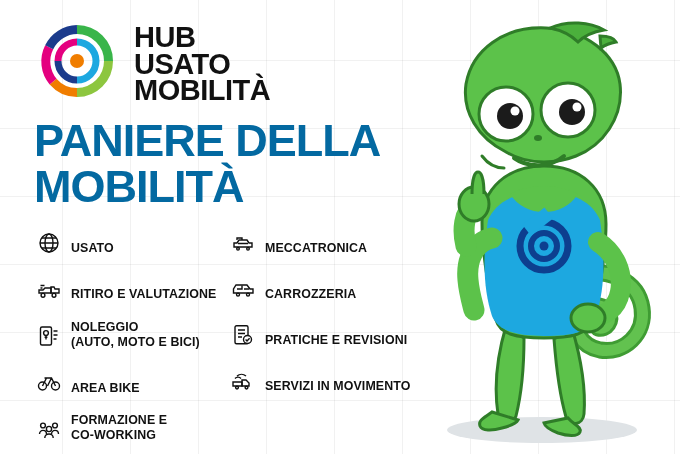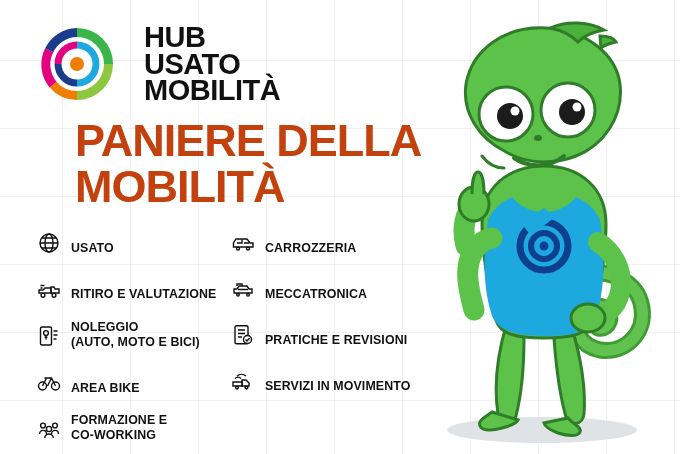--- a/index.html
+++ b/index.html
@@ -22,21 +22,21 @@
       linear-gradient(to right, rgba(0,0,0,0.055) 1px, transparent 1px),
       linear-gradient(to bottom, rgba(0,0,0,0.055) 1px, transparent 1px);
     background-size: 68px 68px;
     background-position: -6px -8px;
   }
 
   
   #logo {
     position: absolute;
     left: 40px; top: 24px;
-    display: flex; align-items: center; gap: 30px;
+    display: flex; align-items: flex-start; gap: 20px;
   }
   #logo-mark {
     position: relative;
     width: 74px; height: 74px;
   }
   #logo-mark svg { display: block; }
   #logo-words {
     display: flex; flex-direction: column;
     line-height: 0.92;
   }
@@ -49,23 +49,22 @@
 
   
   #headline {
     position: absolute;
     left: 34px; top: 118px;
     width: 400px;
     font-weight: 800;
     font-size: 45px;
     line-height: 1.02;
     letter-spacing: -1px;
-    color: #c2410c;
+    color: #0369a1;
     text-transform: uppercase;
-    margin-left: 41px;
   }
 
   
   .col {
     position: absolute;
     top: 228px;
   }
   #col-left  { left: 36px;  width: 200px; }
   #col-right { left: 230px; width: 215px; }
 
@@ -197,39 +196,39 @@
       <span class="lbl">FORMAZIONE E
 CO-WORKING</span>
     </div>
   </div>
 
   <div class="col" id="col-right">
 
     <div class="svc">
       <span class="ico">
         <svg width="24" height="24" viewBox="0 0 24 24" fill="none" stroke="#111" stroke-width="1.4">
+          <path d="M3 16v-4h3l2-3h8l2 3h3v4z"></path>
+          <path d="M6 9V7h5v2M7 12.5h10"></path>
+          <circle cx="7" cy="17.8" r="1.3"></circle>
+          <circle cx="17" cy="17.8" r="1.3"></circle>
+        </svg>
+      </span>
+      <span class="lbl">MECCATRONICA</span>
+    </div>
+
+    <div class="svc">
+      <span class="ico">
+        <svg width="24" height="24" viewBox="0 0 24 24" fill="none" stroke="#111" stroke-width="1.4">
           <path d="M2.5 16v-4l2.5-4h11l3 4h3v4z"></path>
           <path d="M6 12h5V8.5M13 12h5"></path>
           <circle cx="7" cy="17.6" r="1.5"></circle>
           <circle cx="17" cy="17.6" r="1.5"></circle>
         </svg>
       </span>
       <span class="lbl">CARROZZERIA</span>
-    </div>
-
-    <div class="svc">
-      <span class="ico">
-        <svg width="24" height="24" viewBox="0 0 24 24" fill="none" stroke="#111" stroke-width="1.4">
-          <path d="M3 16v-4h3l2-3h8l2 3h3v4z"></path>
-          <path d="M6 9V7h5v2M7 12.5h10"></path>
-          <circle cx="7" cy="17.8" r="1.3"></circle>
-          <circle cx="17" cy="17.8" r="1.3"></circle>
-        </svg>
-      </span>
-      <span class="lbl">MECCATRONICA</span>
     </div>
 
 
     <div class="svc">
       <span class="ico">
         <svg width="24" height="24" viewBox="0 0 24 24" fill="none" stroke="#111" stroke-width="1.4">
           <rect x="4" y="2.8" width="13" height="18" rx="1.5"></rect>
           <path d="M7 7h7M7 10.5h7M7 14h4"></path>
           <circle cx="16.5" cy="16.5" r="4" fill="#fff"></circle>
           <path d="M14.6 16.6l1.4 1.4 2.6-2.8"></path>

